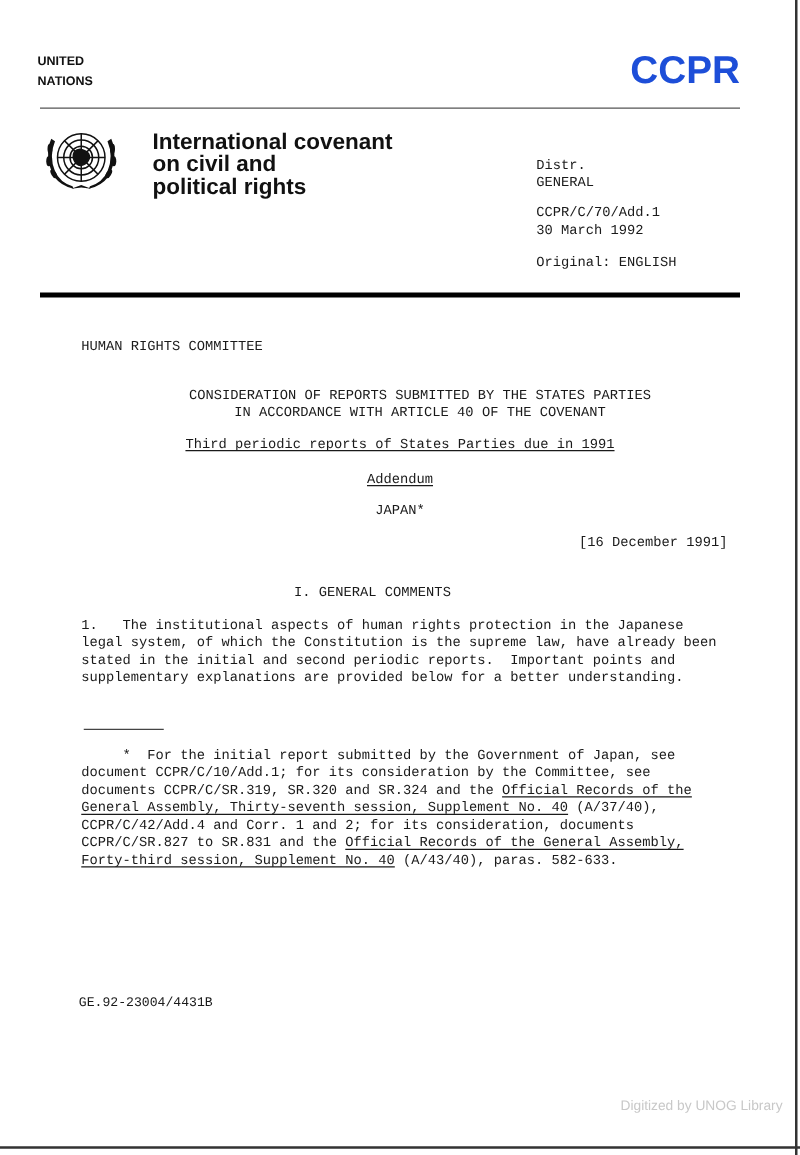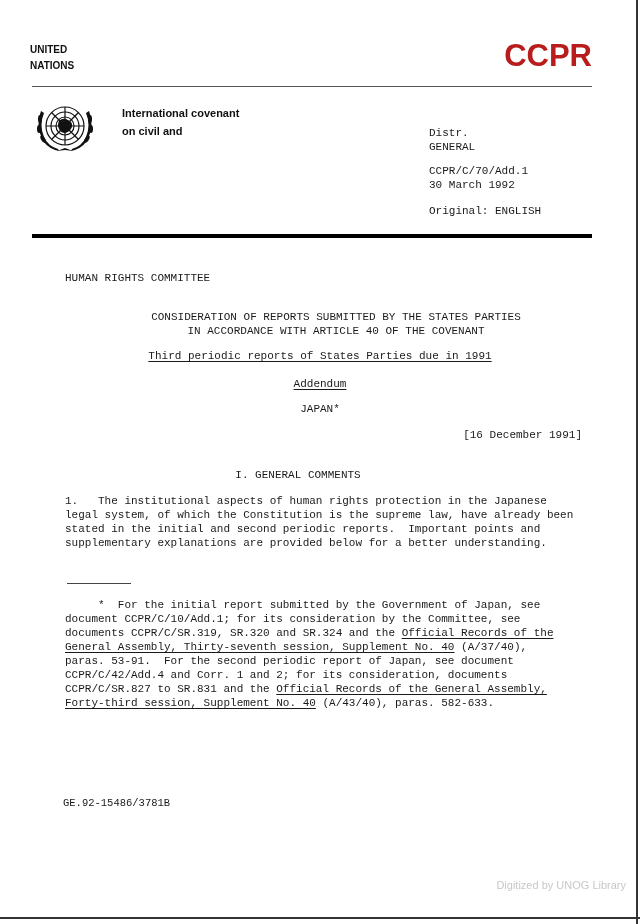--- a/index.html
+++ b/index.html
@@ -12,30 +12,30 @@
   .page-border-bottom { position: absolute; left: 0; top: 917px; width: 640px; height: 2px; background: #333; }
 
   .un-label {
     position: absolute; left: 30px; top: 42px;
     font-family: "Liberation Sans", "DejaVu Sans", sans-serif;
     font-weight: bold; font-size: 10px; line-height: 16px; color: #111;
   }
   .ccpr-label {
     position: absolute; right: 48px; top: 38px;
     font-family: "Liberation Sans", "DejaVu Sans", sans-serif;
-    font-weight: bold; font-size: 31px; letter-spacing: 0px; color: #b91c1c;
+    font-weight: bold; font-size: 31px; letter-spacing: 0px; color: #1d4ed8;
   }
   .rule-thin { position: absolute; left: 32px; top: 86px; width: 560px; height: 1px; background: #555; }
   .rule-thick { position: absolute; left: 32px; top: 234px; width: 560px; height: 4px; background: #000; }
 
   .emblem { position: absolute; left: 33px; top: 99px; width: 64px; height: 58px; }
   .covenant-title {
     position: absolute; left: 122px; top: 104px;
     font-family: "Liberation Sans", "DejaVu Sans", sans-serif;
-    font-weight: bold; font-size: 11px; line-height: 18px; color: #111;
+    font-weight: bold; font-size: 18px; line-height: 18px; color: #111;
   }
 
   .meta { position: absolute; left: 429px; font-size: 11px; line-height: 14px; color: #1a1a1a; }
   .meta-distr { top: 126px; }
   .meta-symbol { top: 164px; }
   .meta-original { top: 204px; }
 
   .mono { font-size: 11px; line-height: 14px; }
   .block { position: absolute; }
   .center { text-align: center; }
@@ -97,20 +97,21 @@
       <ellipse cx="58" cy="30" rx="2" ry="4"></ellipse>
       <ellipse cx="54" cy="40" rx="2" ry="4" transform="rotate(30 54 40)"></ellipse>
       <path d="M24 52 l8 -3 l8 3 l-8 -1z"></path>
     </g>
   </svg>
 </div>
 
 <div class="covenant-title">
   <span class="line">International covenant</span>
   <span class="line">on civil and</span>
+  <span class="line">political rights</span>
 </div>
 
 <div class="meta meta-distr">
   <span class="line">Distr.</span>
   <span class="line">GENERAL</span>
 </div>
 <div class="meta meta-symbol">
   <span class="line">CCPR/C/70/Add.1</span>
   <span class="line">30 March 1992</span>
 </div>
@@ -146,21 +147,20 @@
   <span class="line">supplementary explanations are provided below for a better understanding.</span>
 </div>
 
 <div class="footnote-rule"></div>
 
 <div class="block mono footnote">
   <span class="line">     *  For the initial report submitted by the Government of Japan, see</span>
   <span class="line">document CCPR/C/10/Add.1; for its consideration by the Committee, see</span>
   <span class="line"><span>documents CCPR/C/SR.319, SR.320 and SR.324 and the </span><u>Official Records of the</u></span>
   <span class="line"><u>General Assembly, Thirty-seventh session, Supplement No. 40</u><span> (A/37/40),</span></span>
-  <span class="line">paras. 53-91.  For the second periodic report of Japan, see document</span>
   <span class="line">CCPR/C/42/Add.4 and Corr. 1 and 2; for its consideration, documents</span>
   <span class="line"><span>CCPR/C/SR.827 to SR.831 and the </span><u>Official Records of the General Assembly,</u></span>
   <span class="line"><u>Forty-third session, Supplement No. 40</u><span> (A/43/40), paras. 582-633.</span></span>
 </div>
 
-<div class="block mono job-number">GE.92-15486/3781B</div>
+<div class="block mono job-number">GE.92-23004/4431B</div>
 
 <div class="watermark">Digitized by UNOG Library</div>
 
 </body></html>

